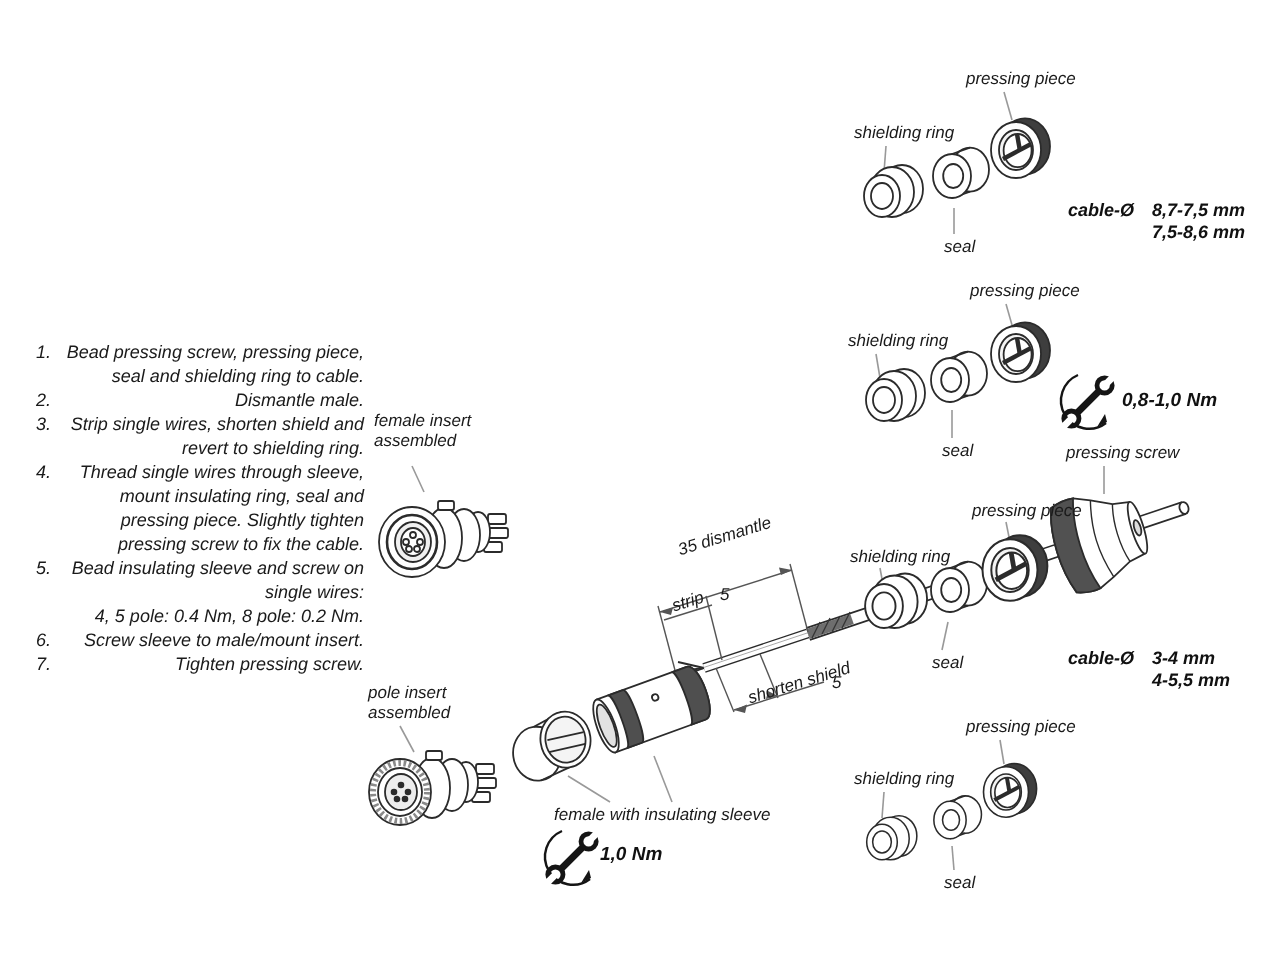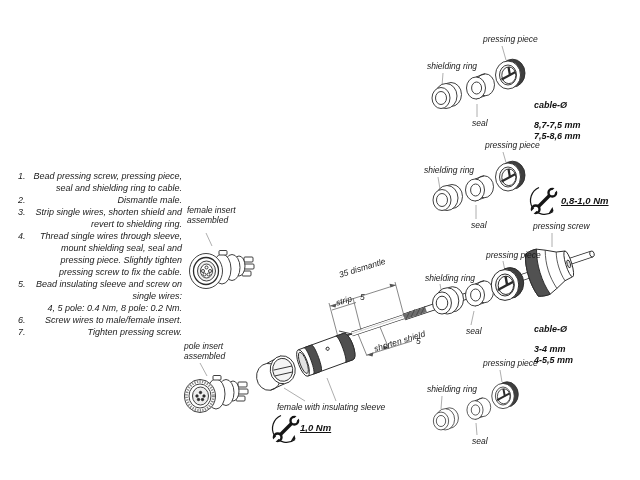--- a/index.html
+++ b/index.html
@@ -8,23 +8,23 @@
   svg.art{position:absolute;left:0;top:0;}
   
   .instructions{position:absolute;left:18px;top:170px;width:164px;}
   .ins-row{display:flex;font:italic 9px/12px "Liberation Sans",sans-serif;color:#1a1a1a;}
   .ins-num{flex:none;width:12px;}
   .ins-text{flex:1;white-space:pre-line;text-align:right;}
   
   .lbl{position:absolute;font:italic 8.5px/9.5px "Liberation Sans",sans-serif;
        color:#1a1a1a;white-space:pre-line;}
   .rot{transform:rotate(-17deg);transform-origin:left top;}
-  .torque{position:absolute;font:italic bold 9.5px/10px "Liberation Sans",sans-serif;color:#111;text-decoration:underline;}
+  .torque{position:absolute;font:italic bold 9.5px/10px "Liberation Sans",sans-serif;color:#111;}
   .cable-block{position:absolute;display:flex;gap:9px;
-       font:italic bold 9px/11px "Liberation Sans",sans-serif;color:#111;flex-direction:column;}
+       font:italic bold 9px/11px "Liberation Sans",sans-serif;color:#111;}
   .cable-block .sizes{white-space:pre-line;}
 </style>
 </head>
 <body>
 
 <div class="canvas">
 
   <svg class="art" width="640" height="480" viewBox="0 0 640 480">
     <defs>
       <g id="sring" stroke="#2b2b2b" stroke-width="0.9">
@@ -208,30 +208,30 @@
     <div class="ins-row">
       <span class="ins-num">2.</span>
       <span class="ins-text">Dismantle male.</span>
     </div>
     <div class="ins-row">
       <span class="ins-num">3.</span>
       <span class="ins-text">Strip single wires, shorten shield and revert to shielding ring.</span>
     </div>
     <div class="ins-row">
       <span class="ins-num">4.</span>
-      <span class="ins-text">Thread single wires through sleeve, mount shielding seal, seal and pressing piece. Slightly tighten pressing screw to fix the cable.</span>
+      <span class="ins-text">Thread single wires through sleeve, mount insulating ring, seal and pressing piece. Slightly tighten pressing screw to fix the cable.</span>
     </div>
     <div class="ins-row">
       <span class="ins-num">5.</span>
       <span class="ins-text">Bead insulating sleeve and screw on single wires:
 4, 5 pole: 0.4 Nm, 8 pole: 0.2 Nm.</span>
     </div>
     <div class="ins-row">
       <span class="ins-num">6.</span>
-      <span class="ins-text">Screw wires to male/female insert.</span>
+      <span class="ins-text">Screw sleeve to male/mount insert.</span>
     </div>
     <div class="ins-row">
       <span class="ins-num">7.</span>
       <span class="ins-text">Tighten pressing screw.</span>
     </div>
   </div>
 
   <div class="lbl" style="left:187px;top:206px">female insert
 assembled</div>
   <div class="lbl" style="left:184px;top:342px">pole insert

